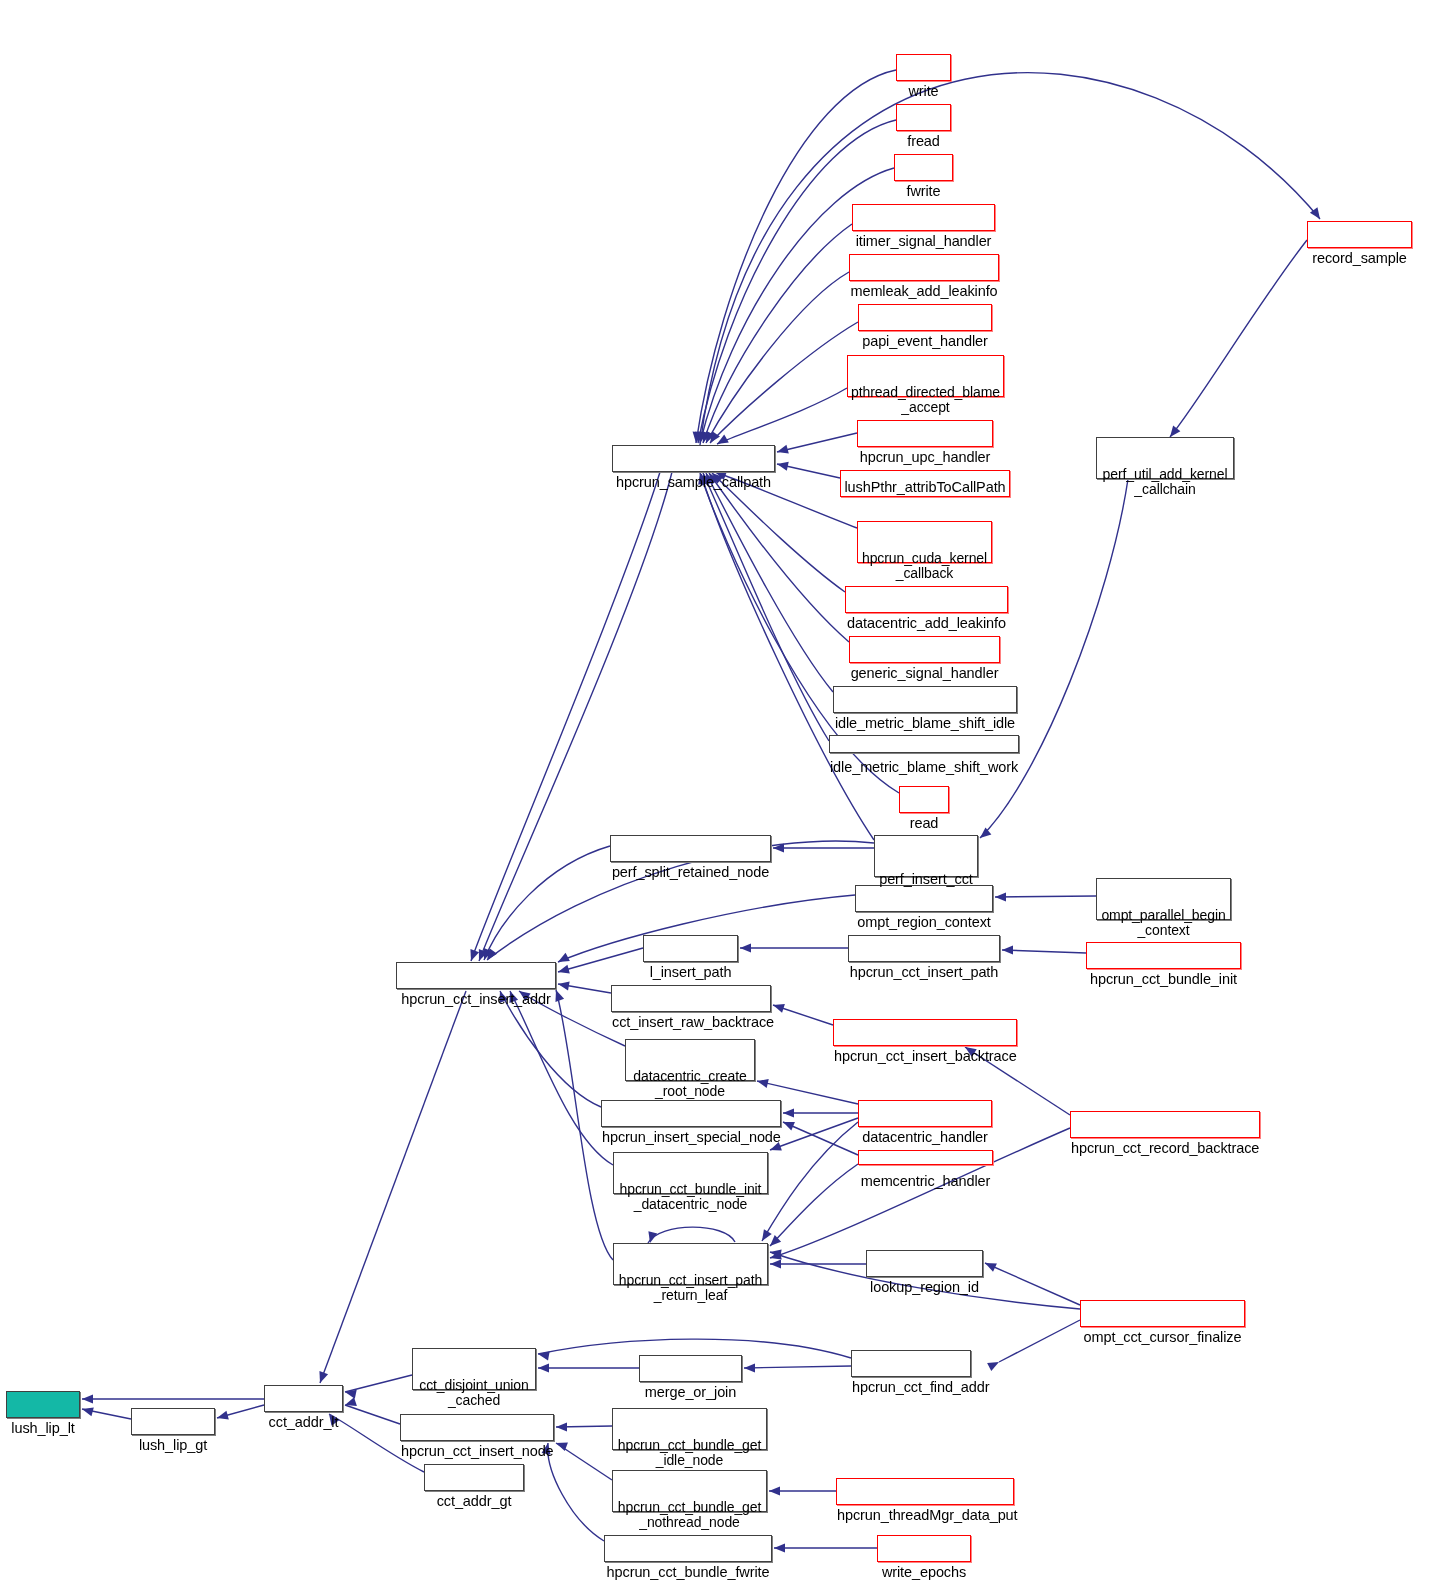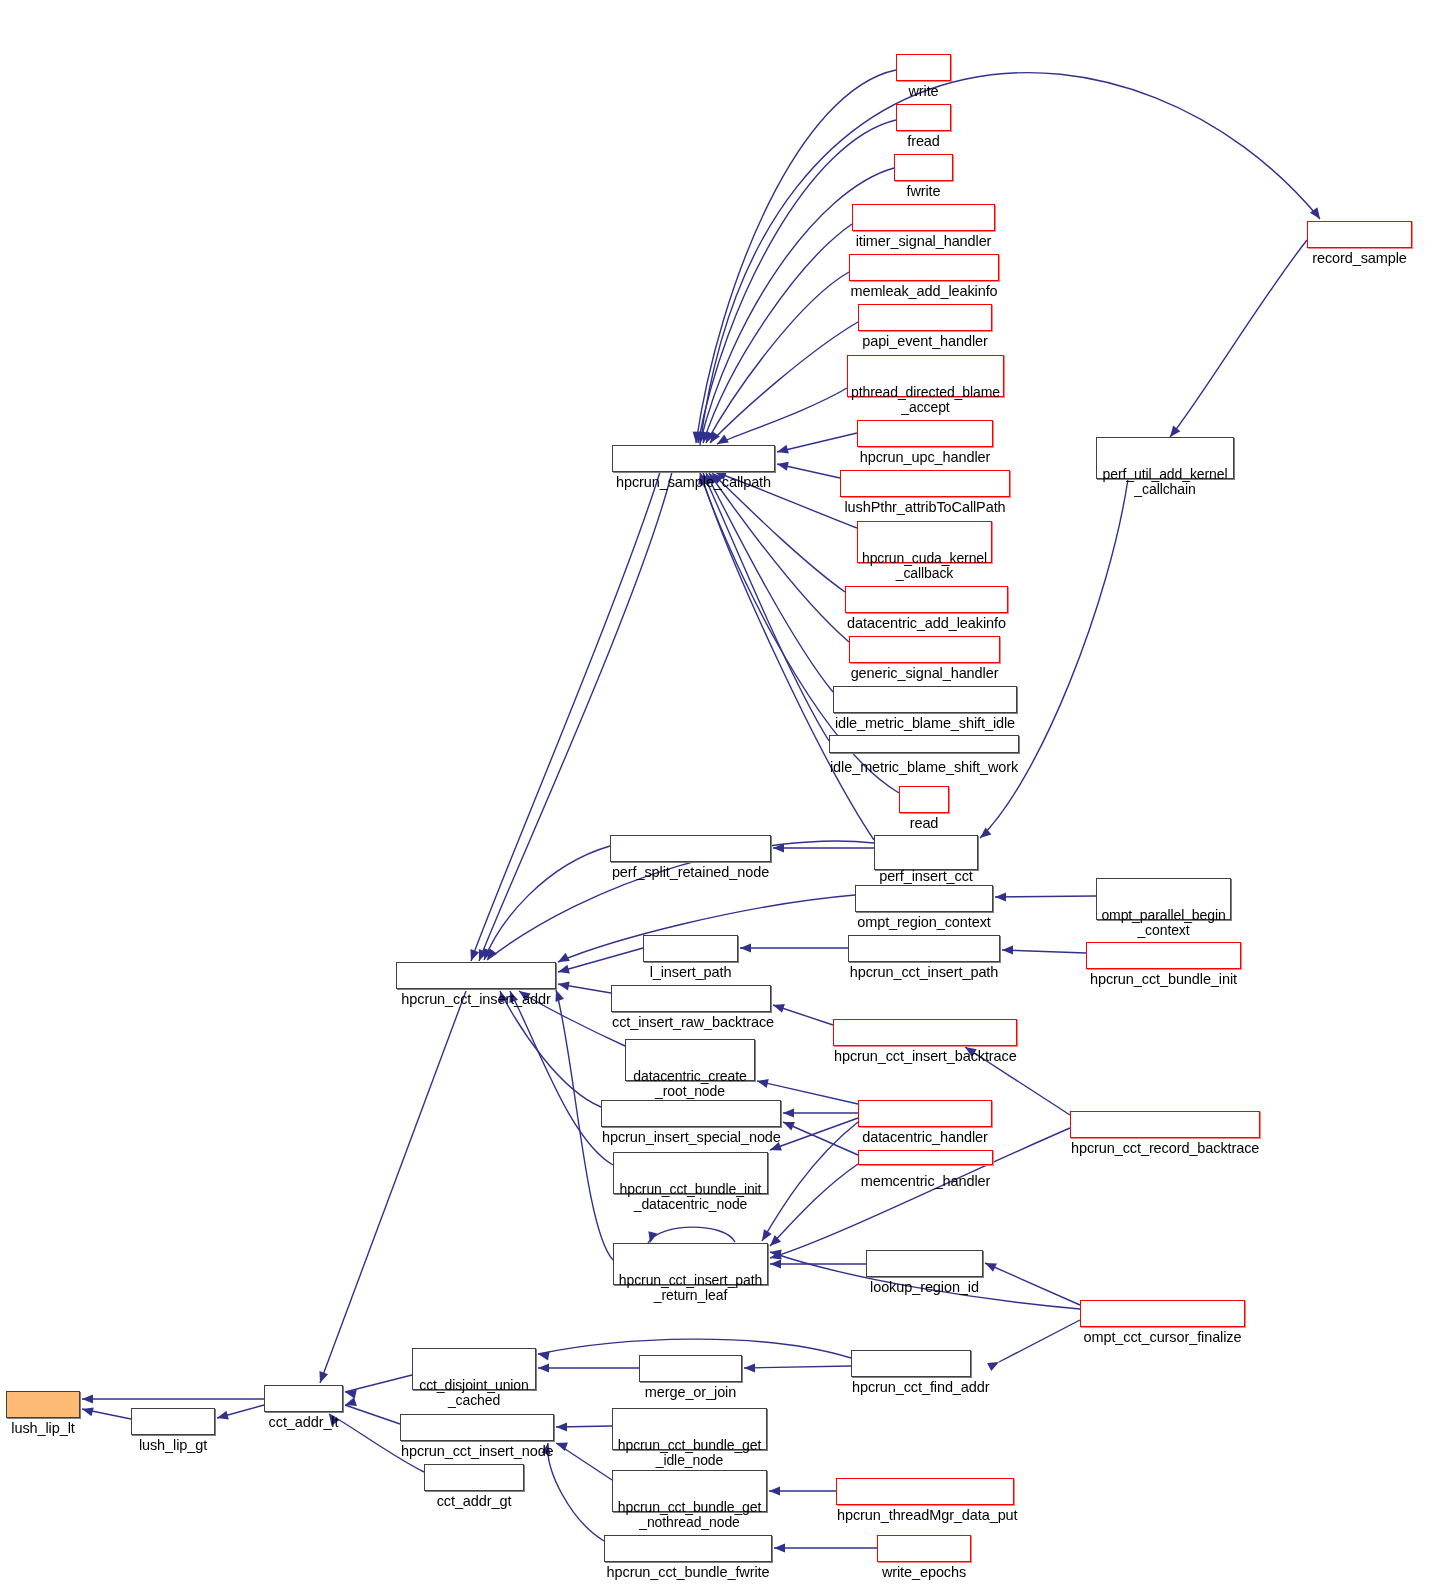--- a/index.html
+++ b/index.html
@@ -5,21 +5,21 @@
   html,body{margin:0;padding:0;background:#ffffff;}
   #graph-root{position:relative;width:1435px;height:1588px;background:#ffffff;
     font-family:"Liberation Sans","DejaVu Sans",sans-serif;overflow:hidden;}
   svg.edges{position:absolute;left:0;top:0;width:1435px;height:1588px;pointer-events:none;}
   .node{position:absolute;box-sizing:border-box;display:flex;align-items:center;
     justify-content:center;text-align:center;background:#ffffff;
     font-size:14.5px;color:#000000;line-height:1.08;white-space:pre-line;
     letter-spacing:-0.1px;}
   .node.black{border:1px solid #404040;box-shadow:1px 1px 0 0 #808080;}
   .node.red{border:1px solid #ff0000;box-shadow:1px 1px 0 0 #ff8080;}
-  .node.root{border:1px solid #404040;background:#fdba74;box-shadow:1px 1px 0 0 #808080;}
+  .node.root{border:1px solid #404040;background:#14b8a6;box-shadow:1px 1px 0 0 #808080;}
   .node span{display:block;width:100%;margin-top:48px;}
 </style>
 </head>
 <body>
 
 <div id="graph-root">
   <svg class="edges" viewBox="0 0 1435 1588" xmlns="http://www.w3.org/2000/svg">
       <path d="M264,1399 L82,1399" fill="none" stroke="#31318c" stroke-width="1.4"></path>
       <path d="M264,1405 L217,1418" fill="none" stroke="#31318c" stroke-width="1.4"></path>
       <path d="M131,1419 L82,1409" fill="none" stroke="#31318c" stroke-width="1.4"></path>
@@ -179,35 +179,35 @@
       <div class="node red" style="left: 833px; top: 1019px; width: 184px; height: 27px;"><span>hpcrun_cct_insert_backtrace</span></div>
       <div class="node black" style="left: 611px; top: 985px; width: 160px; height: 27px;"><span>cct_insert_raw_backtrace</span></div>
       <div class="node black" style="left: 396px; top: 962px; width: 160px; height: 27px;"><span>hpcrun_cct_insert_addr</span></div>
       <div class="node black" style="left: 643px; top: 935px; width: 95px; height: 27px;"><span>l_insert_path</span></div>
       <div class="node black" style="left: 848px; top: 935px; width: 152px; height: 27px;"><span>hpcrun_cct_insert_path</span></div>
       <div class="node red" style="left: 1086px; top: 942px; width: 155px; height: 27px;"><span>hpcrun_cct_bundle_init</span></div>
       <div class="node black" style="left: 855px; top: 885px; width: 138px; height: 27px;"><span>ompt_region_context</span></div>
       <div class="node black" style="left: 1096px; top: 878px; width: 135px; height: 42px;"><span style="font-size: 14px;">ompt_parallel_begin
 _context</span></div>
       <div class="node black" style="left: 610px; top: 835px; width: 161px; height: 27px;"><span>perf_split_retained_node</span></div>
-      <div class="node black" style="left: 874px; top: 835px; width: 104px; height: 35px; justify-content: flex-end;"><span>perf_insert_cct</span></div>
+      <div class="node black" style="left: 874px; top: 835px; width: 104px; height: 42px; justify-content: flex-end;"><span>perf_insert_cct</span></div>
       <div class="node black" style="left: 1096px; top: 437px; width: 138px; height: 42px;"><span style="font-size: 14px;">perf_util_add_kernel
 _callchain</span></div>
       <div class="node red" style="left: 1307px; top: 221px; width: 105px; height: 27px;"><span>record_sample</span></div>
       <div class="node black" style="left: 612px; top: 445px; width: 163px; height: 27px;"><span>hpcrun_sample_callpath</span></div>
       <div class="node red" style="left: 896px; top: 54px; width: 55px; height: 27px;"><span>write</span></div>
       <div class="node red" style="left: 896px; top: 104px; width: 55px; height: 27px;"><span>fread</span></div>
       <div class="node red" style="left: 894px; top: 154px; width: 59px; height: 27px;"><span>fwrite</span></div>
       <div class="node red" style="left: 852px; top: 204px; width: 143px; height: 27px;"><span>itimer_signal_handler</span></div>
       <div class="node red" style="left: 849px; top: 254px; width: 150px; height: 27px;"><span>memleak_add_leakinfo</span></div>
       <div class="node red" style="left: 858px; top: 304px; width: 134px; height: 27px;"><span>papi_event_handler</span></div>
       <div class="node red" style="left: 847px; top: 355px; width: 157px; height: 42px;"><span style="font-size: 14px;">pthread_directed_blame
 _accept</span></div>
       <div class="node red" style="left: 857px; top: 420px; width: 136px; height: 27px;"><span>hpcrun_upc_handler</span></div>
-      <div class="node red" style="left: 840px; top: 470px; width: 170px; height: 27px;"><span>lushPthr_attribToCallPath</span></div>
+      <div class="node red" style="left: 840px; top: 470px; width: 170px; height: 27px; align-items: flex-end;"><span>lushPthr_attribToCallPath</span></div>
       <div class="node red" style="left: 857px; top: 521px; width: 135px; height: 42px;"><span style="font-size: 14px;">hpcrun_cuda_kernel
 _callback</span></div>
       <div class="node red" style="left: 845px; top: 586px; width: 163px; height: 27px;"><span>datacentric_add_leakinfo</span></div>
       <div class="node red" style="left: 849px; top: 636px; width: 151px; height: 27px;"><span>generic_signal_handler</span></div>
       <div class="node black" style="left: 833px; top: 686px; width: 184px; height: 27px;"><span>idle_metric_blame_shift_idle</span></div>
       <div class="node black" style="left: 829px; top: 735px; width: 190px; height: 18px;"><span>idle_metric_blame_shift_work</span></div>
       <div class="node red" style="left: 899px; top: 786px; width: 50px; height: 27px;"><span>read</span></div>
     </div>
 </div>
 

